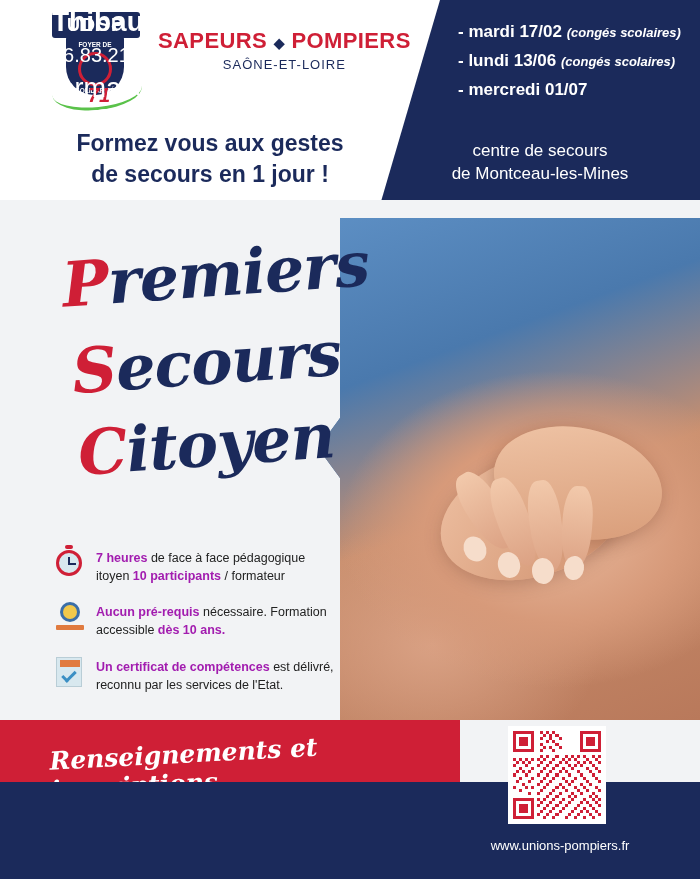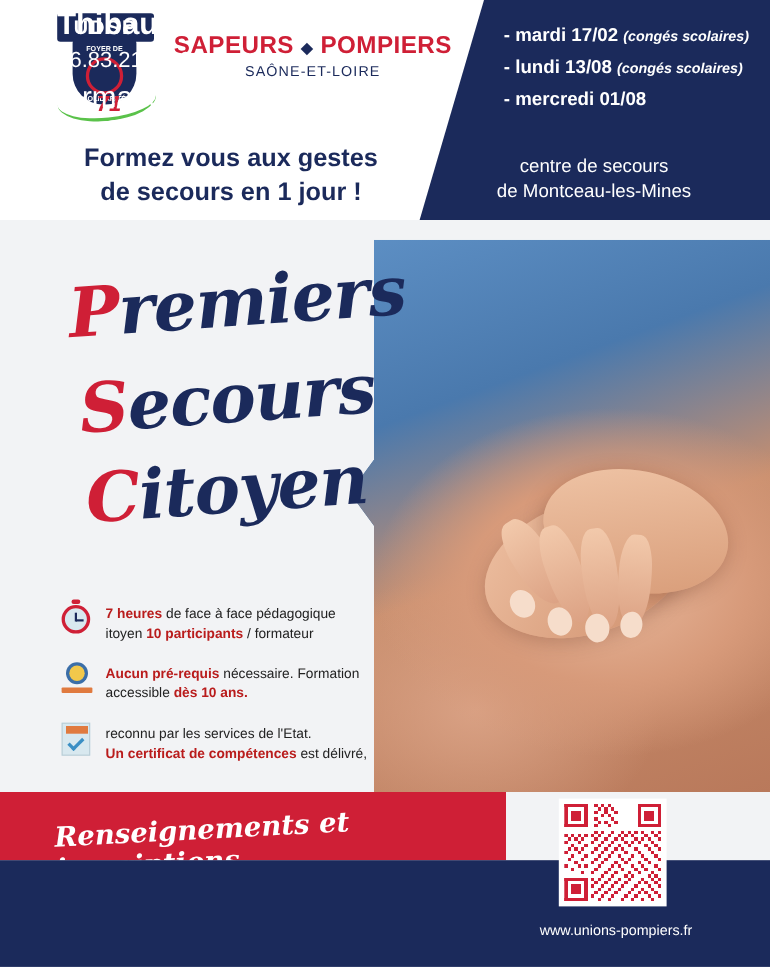--- a/index.html
+++ b/index.html
@@ -143,21 +143,21 @@
   .s3 { top: 408px; left: 78px; font-size: 62px; transform: rotate(-4deg); }
 
   
   .bullets { position: absolute; top: 548px; left: 56px; width: 300px; }
   .bullet { display: flex; margin-bottom: 17px; }
   .bullet .ico {
     width: 30px; height: 30px; flex: 0 0 30px; margin-right: 10px;
     position: relative;
   }
   .bullet .txt { font-size: 12.5px; color: #222; line-height: 1.45; padding-top: 1px; }
-  .bullet .txt b { color: #b91c1c; margin-top: 44px; }
+  .bullet .txt b { color: #a21caf; margin-top: 44px; }
 
   .ico-clock {
     width: 26px; height: 26px; border-radius: 50%;
     border: 3px solid #cf1f36; background: #d8e8ef;
     position: relative; top: 2px;
   }
   .ico-clock:before, .ico-clock:after {
     content: ""; position: absolute; background: #1b2a5b;
   }
   .ico-clock:before { width: 2px; height: 8px; left: 9px; top: 4px; }
@@ -220,25 +220,25 @@
 
   <div class="header-white"></div>
   <div class="header-navy">
     <div class="header-navy-inner">
       <div class="dates">
         <div class="date-line">
           <span>- mardi 17/02</span>
           <span class="note">(congés scolaires)</span>
         </div>
         <div class="date-line">
-          <span>- lundi 13/08</span>
+          <span>- lundi 13/06</span>
           <span class="note">(congés scolaires)</span>
         </div>
         <div class="date-line">
-          <span>- mercredi 01/08</span>
+          <span>- mercredi 01/07</span>
           <span class="note"></span>
         </div>
       </div>
       <div class="centre">
         <div>centre de secours</div>
         <div>de Montceau-les-Mines</div>
       </div>
     </div>
   </div>
 
@@ -331,24 +331,24 @@
 
     <div class="bullet">
       <div class="ico">
         <div class="ico-cert">
           <div class="top"></div>
           <div class="check"></div>
         </div>
       </div>
       <div class="txt">
         <div>
+          <b>Un certificat de compétences</b><span> est délivré,</span>
+        </div>
+        <div>
           <span>reconnu par les services de l'Etat.</span>
-        </div>
-        <div>
-          <b>Un certificat de compétences</b><span> est délivré,</span>
         </div>
       </div>
     </div>
 
   </div>
 
   <div class="red-right"></div>
   <div class="red-banner">
     <div class="label">Renseignements et inscriptions</div>
   </div>

